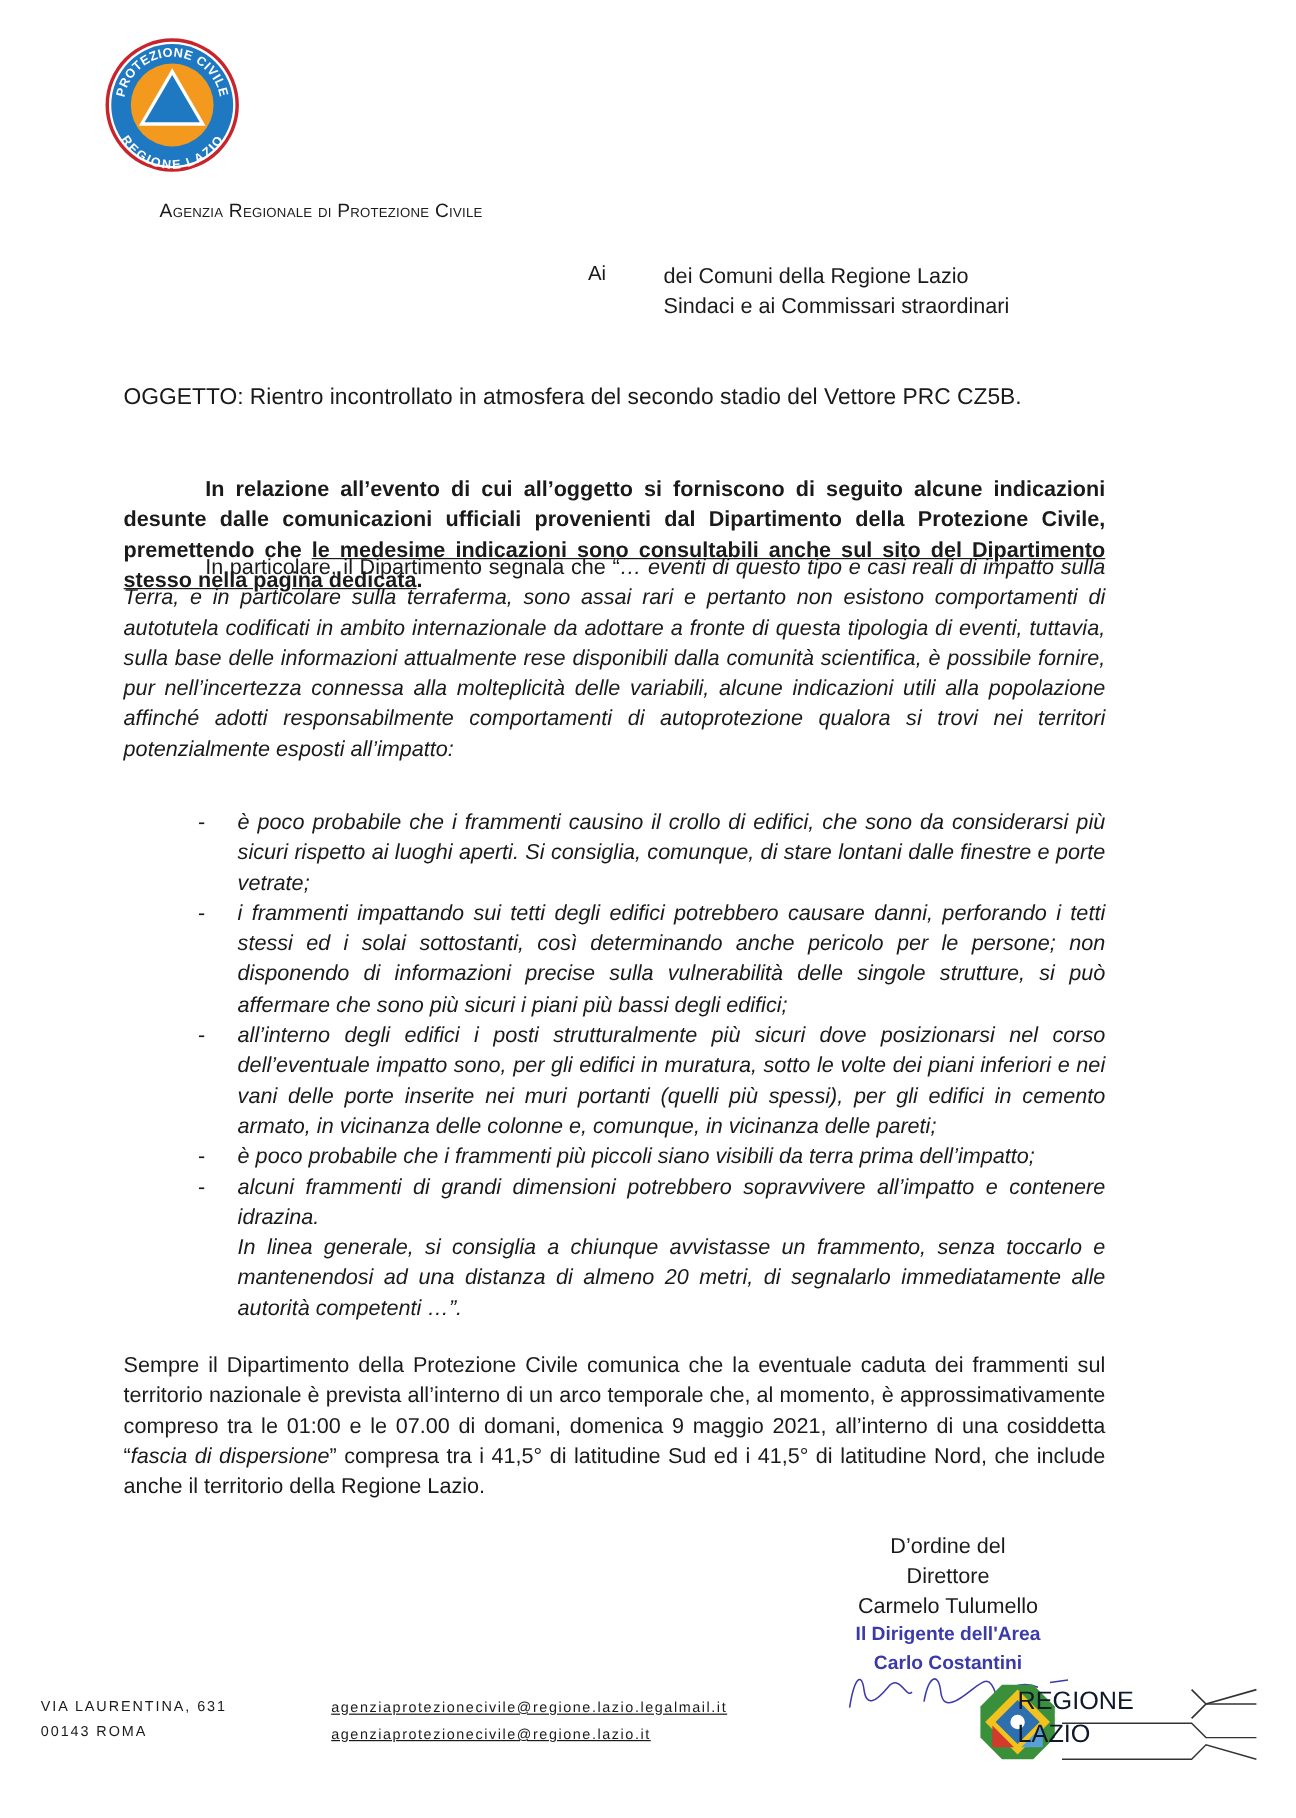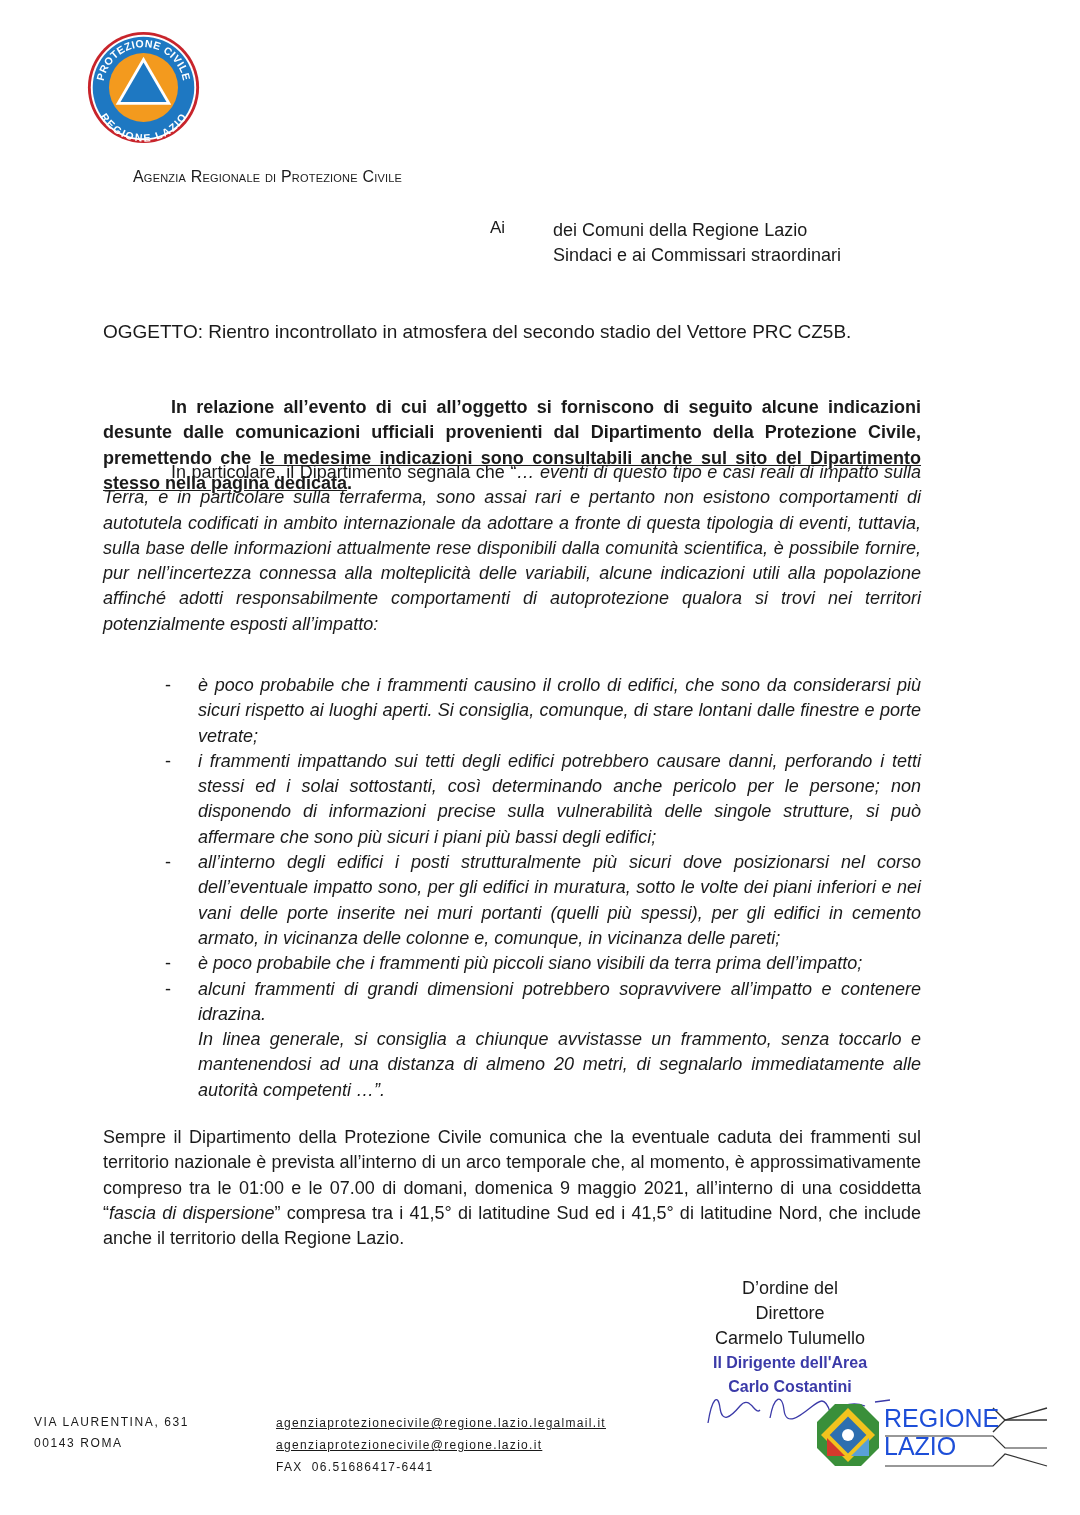--- a/index.html
+++ b/index.html
@@ -23,21 +23,21 @@
   .list .dash { position:absolute; left:62px; top:0; font-style:normal; }
   .list .tail { padding-left:95px; text-align:justify; }
   .p3 { top:1125px; }
   .sign { left:660px; top:1276px; width:260px; text-align:center; font-size:18px; line-height:25px; }
   .stamp { left:690px; top:1351px; width:200px; text-align:center; color:#3b3aa8; font-weight:bold; font-size:16px; line-height:24px; }
   .scribble { left:700px; top:1388px; width:200px; height:40px; }
   .addr { left:34px; top:1412px; font-size:12px; letter-spacing:1.6px; line-height:21px; }
   .contacts { left:276px; top:1412px; font-size:12px; letter-spacing:1.3px; line-height:22px; }
   .contacts a { color:#1a1a1a; text-decoration:underline; }
   .regione { left:815px; top:1400px; width:240px; height:70px; }
-  .regione-text { left:884px; top:1404px; font-size:25px; line-height:28px; color:#1d4ed8; }
+  .regione-text { left:848px; top:1404px; font-size:21px; line-height:28px; color:#0f172a; }
 </style>
 </head>
 <body>
 
 <svg class="abs logo" viewBox="0 0 120 120">
   <circle cx="60" cy="60" r="58" fill="#c8242b"></circle>
   <circle cx="60" cy="60" r="55" fill="#ffffff"></circle>
   <circle cx="60" cy="60" r="53" fill="#1e78c2"></circle>
   <circle cx="60" cy="60" r="36" fill="#f39a1e"></circle>
   <polygon points="60,28 89,78 31,78" fill="#ffffff"></polygon>
@@ -101,21 +101,20 @@
 </svg>
 
 <div class="abs addr">
   <div>VIA LAURENTINA, 631</div>
   <div>00143 ROMA</div>
 </div>
 
 <div class="abs contacts">
   <div><a>agenziaprotezionecivile@regione.lazio.legalmail.it</a></div>
   <div><a>agenziaprotezionecivile@regione.lazio.it</a></div>
-  <div><span>FAX</span>&nbsp;&nbsp;<span>06.51686417-6441</span></div>
 </div>
 
 <svg class="abs regione" viewBox="0 0 240 70">
   <g transform="translate(2,4)">
     <polygon points="18,0 44,0 62,18 62,44 44,62 18,62 0,44 0,18" fill="#3a8f3a"></polygon>
     <polygon points="31,4 58,31 31,58 4,31" fill="#f2c31e"></polygon>
     <rect x="18" y="18" width="26" height="26" fill="#2e6fb0" transform="rotate(45 31 31)"></rect>
     <polygon points="10,34 28,52 10,52" fill="#d33a2c"></polygon>
     <polygon points="52,34 34,52 52,52" fill="#5aa0d8"></polygon>
     <circle cx="31" cy="31" r="6" fill="#ffffff"></circle>

